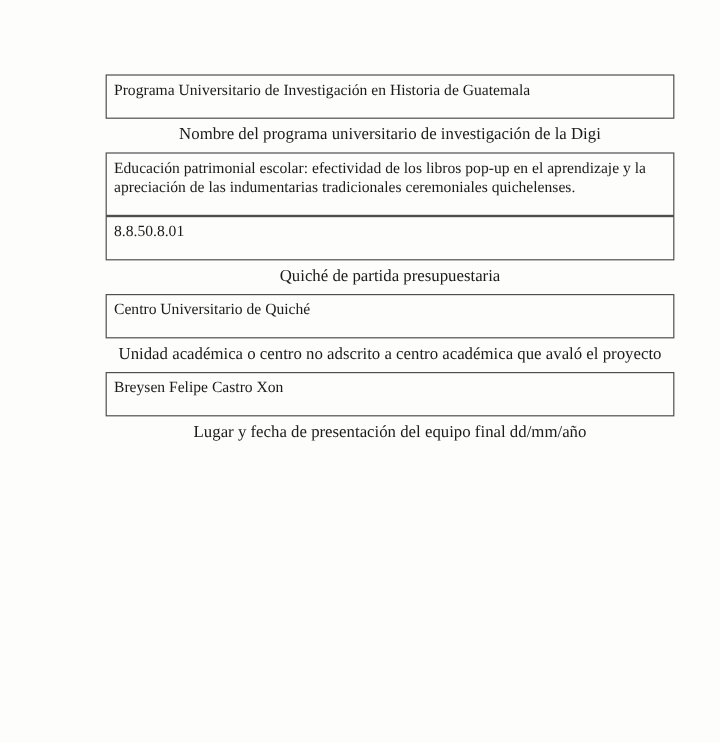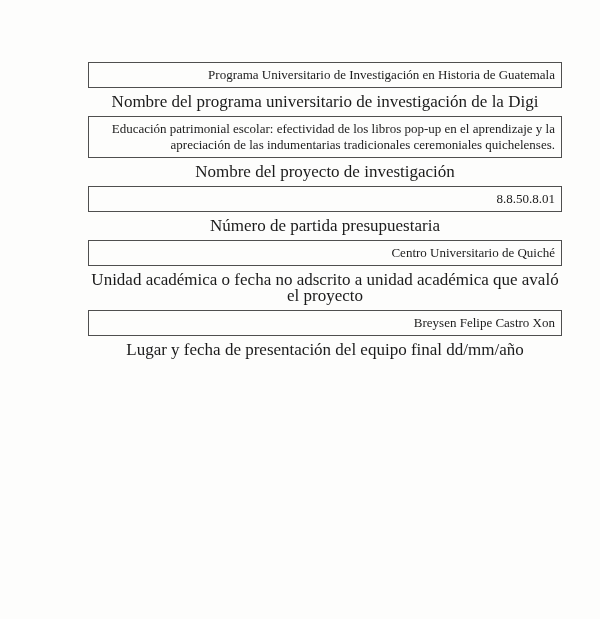--- a/index.html
+++ b/index.html
@@ -17,56 +17,55 @@
   .page {
     position: absolute;
     left: 88px;
     top: 62px;
     width: 474px;
   }
   .field-box {
     box-sizing: border-box;
     border: 1px solid #4f4f4f;
     background: #fdfdfc;
-    padding: 4px 6px 4px 6px;
+    padding: 4px 6px 15px 6px;
     font-size: 13px;
     line-height: 16px;
-    text-align: right;
+    text-align: left;
     cursor: text;
   }
   .field-label {
-    font-size: 17px;
+    font-size: 14px;
     line-height: 16px;
     text-align: center;
     margin: 6px 0 6px 0;
   }
 </style>
 </head>
 <body>
 
 <div class="page">
 
   <div class="field">
     <div class="field-box">Programa Universitario de Investigación en Historia de Guatemala</div>
     <div class="field-label">Nombre del programa universitario de investigación de la Digi</div>
   </div>
 
   <div class="field">
     <div class="field-box">Educación patrimonial escolar: efectividad de los libros pop-up en el aprendizaje y la apreciación de las indumentarias tradicionales ceremoniales quichelenses.</div>
-    <div class="field-label">Nombre del proyecto de investigación</div>
   </div>
 
   <div class="field">
     <div class="field-box">8.8.50.8.01</div>
-    <div class="field-label">Número de partida presupuestaria</div>
+    <div class="field-label">Quiché de partida presupuestaria</div>
   </div>
 
   <div class="field">
     <div class="field-box">Centro Universitario de Quiché</div>
-    <div class="field-label">Unidad académica o fecha no adscrito a unidad académica que avaló el proyecto</div>
+    <div class="field-label">Unidad académica o centro no adscrito a centro académica que avaló el proyecto</div>
   </div>
 
   <div class="field">
     <div class="field-box">Breysen Felipe Castro Xon</div>
   </div>
 
   <div class="field">
     <div class="field-label">Lugar y fecha de presentación del equipo final dd/mm/año</div>
   </div>
 

